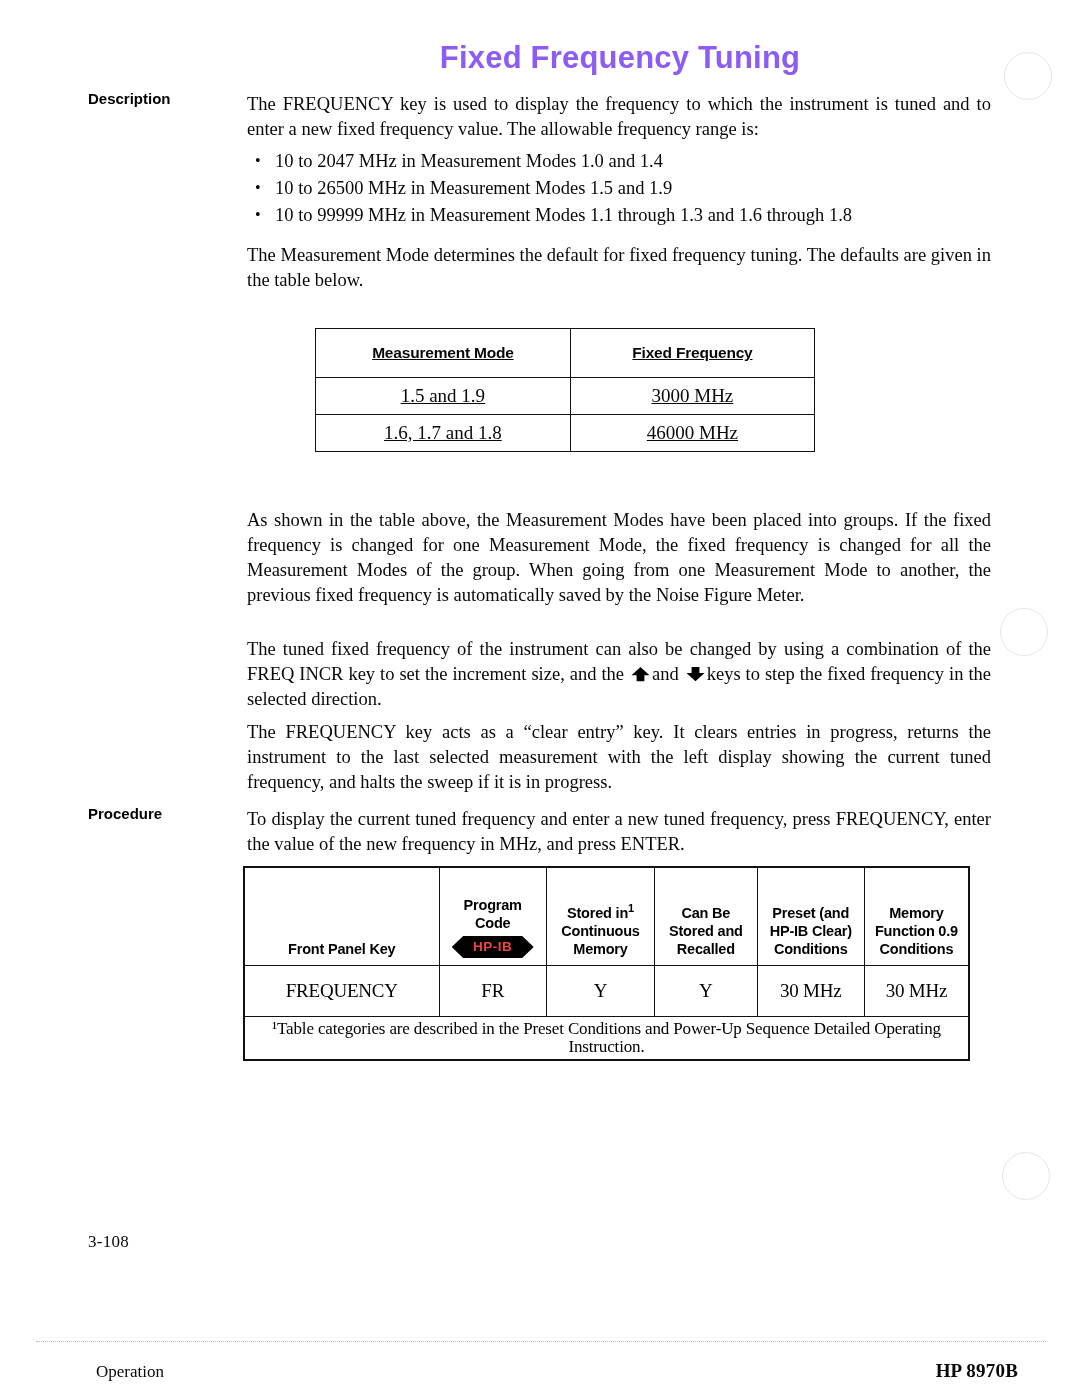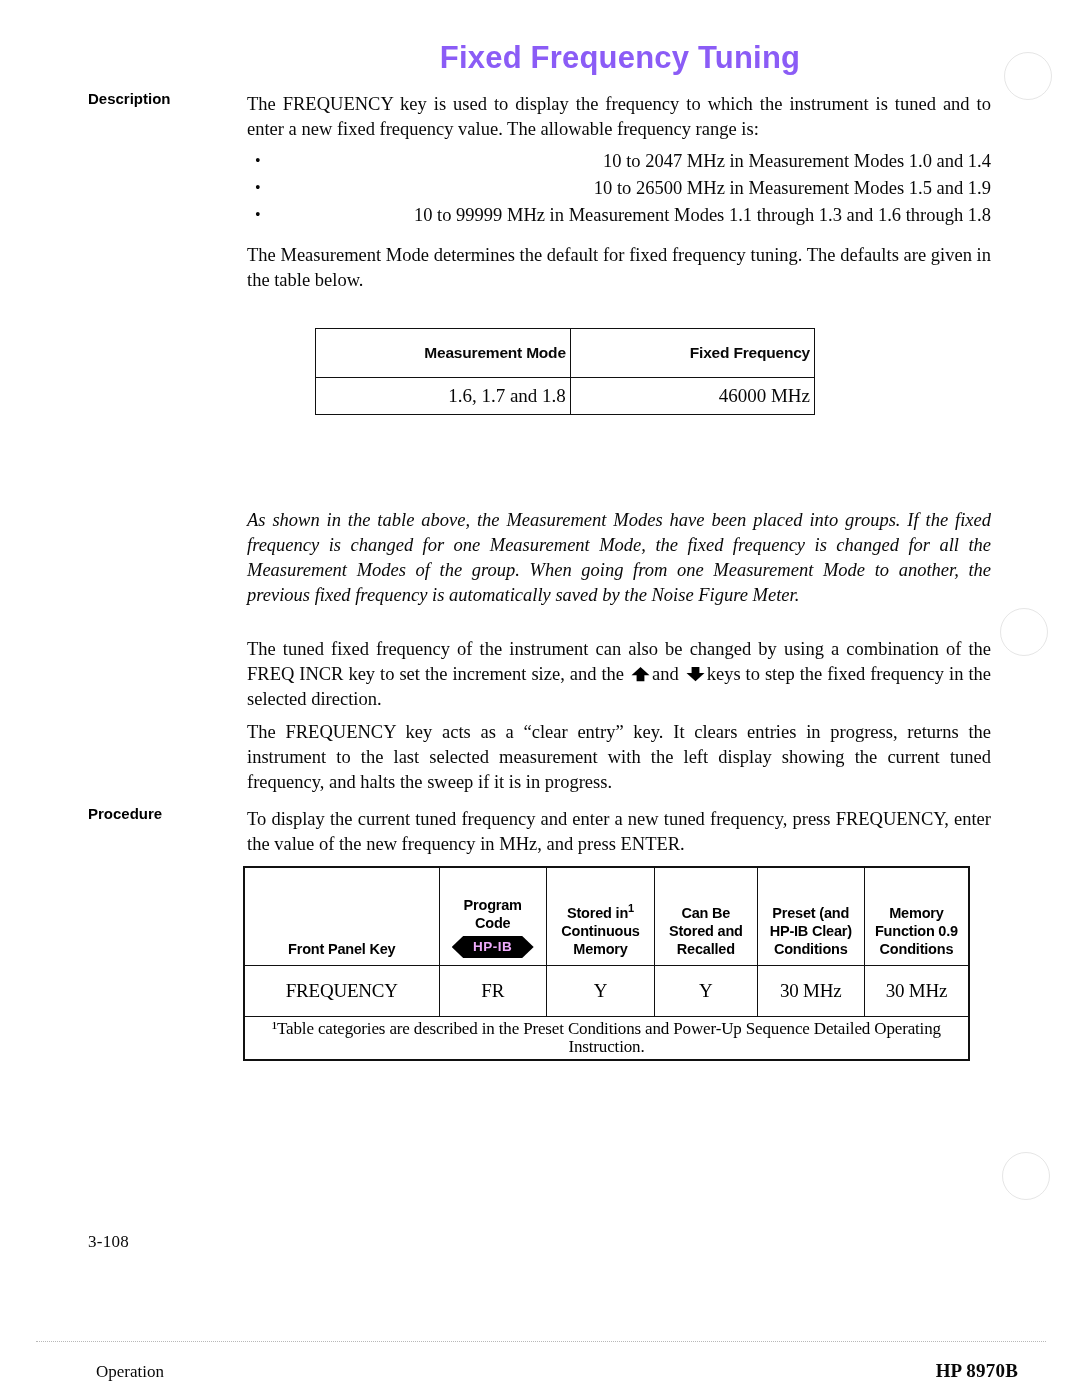--- a/index.html
+++ b/index.html
@@ -67,30 +67,29 @@
   p.para {
     margin: 0;
     font-size: 18.5px;
     line-height: 25px;
     text-align: justify;
     text-justify: inter-word;
   }
 
   .blk-desc   { top: 92px; }
   .blk-mm     { top: 243px; }
-  .blk-groups { top: 508px; font-style: italic; }
+  .blk-groups { top: 508px; }
   .blk-tuned  { top: 637px; }
   .blk-clear  { top: 720px; }
   .blk-proc   { top: 807px; }
 
   ul.bullets {
     margin: 6px 0 0 0;
     padding: 0;
     list-style: none;
-    text-align: right;
   }
   ul.bullets li {
     position: relative;
     padding-left: 28px;
     font-size: 18.5px;
     line-height: 27px;
   }
   ul.bullets li::before {
     content: "\2022";
     position: absolute;
@@ -111,24 +110,25 @@
   .tbl-defaults {
     position: absolute;
     left: 315px;
     top: 328px;
     width: 500px;
     border-collapse: collapse;
     background: #fff;
   }
   .tbl-defaults td {
     border: 1.6px solid #111;
-    text-align: right;
+    text-align: center;
     padding: 5px 4px;
     font-size: 19px;
     height: 26px;
+    text-decoration: underline;
   }
   .tbl-defaults tr.hdr td {
     font-family: "Liberation Sans", "DejaVu Sans", sans-serif;
     font-weight: bold;
     font-size: 15.5px;
     height: 38px;
     letter-spacing: -0.2px;
   }
   .tbl-defaults td.c1 { width: 255px; }
   .tbl-defaults td.c2 { width: 245px; }
@@ -189,21 +189,21 @@
   .sp-col { width: 103px; }
 
   .hp-badge {
     display: inline-block;
     margin-top: 4px;
     position: relative;
     width: 82px;
     height: 22px;
     line-height: 22px;
     background: #000;
-    color: #f0abfc;
+    color: #ef4444;
     font-family: "Liberation Sans", "DejaVu Sans", sans-serif;
     font-weight: bold;
     font-size: 13.5px;
     letter-spacing: 0.5px;
     clip-path: polygon(0% 50%, 14% 0%, 86% 0%, 100% 50%, 86% 100%, 14% 100%);
   }
   .fn-sup { font-size: 11px; vertical-align: super; }
 
   
   .page-num {
@@ -260,20 +260,24 @@
 
   <div class="body-col blk-mm">
     <p class="para">The Measurement Mode determines the default for fixed frequency tuning. The defaults are given in the table below.</p>
   </div>
 
   <table class="tbl-defaults">
     <tbody>
       <tr class="hdr">
         <td class="c1">Measurement Mode</td>
         <td class="c2">Fixed Frequency</td>
+      </tr>
+      <tr>
+        <td class="c1">1.5 and 1.9</td>
+        <td class="c2">3000  MHz</td>
       </tr>
       <tr>
         <td class="c1">1.6, 1.7 and 1.8</td>
         <td class="c2">46000  MHz</td>
       </tr>
     </tbody>
   </table>
 
   <div class="body-col blk-groups">
     <p class="para">As shown in the table above, the Measurement Modes have been placed into groups. If the fixed frequency is changed for one Measurement Mode, the fixed frequency is changed for all the Measurement Modes of the group. When going from one Measurement Mode to another, the previous fixed frequency is automatically saved by the Noise Figure Meter.</p>

